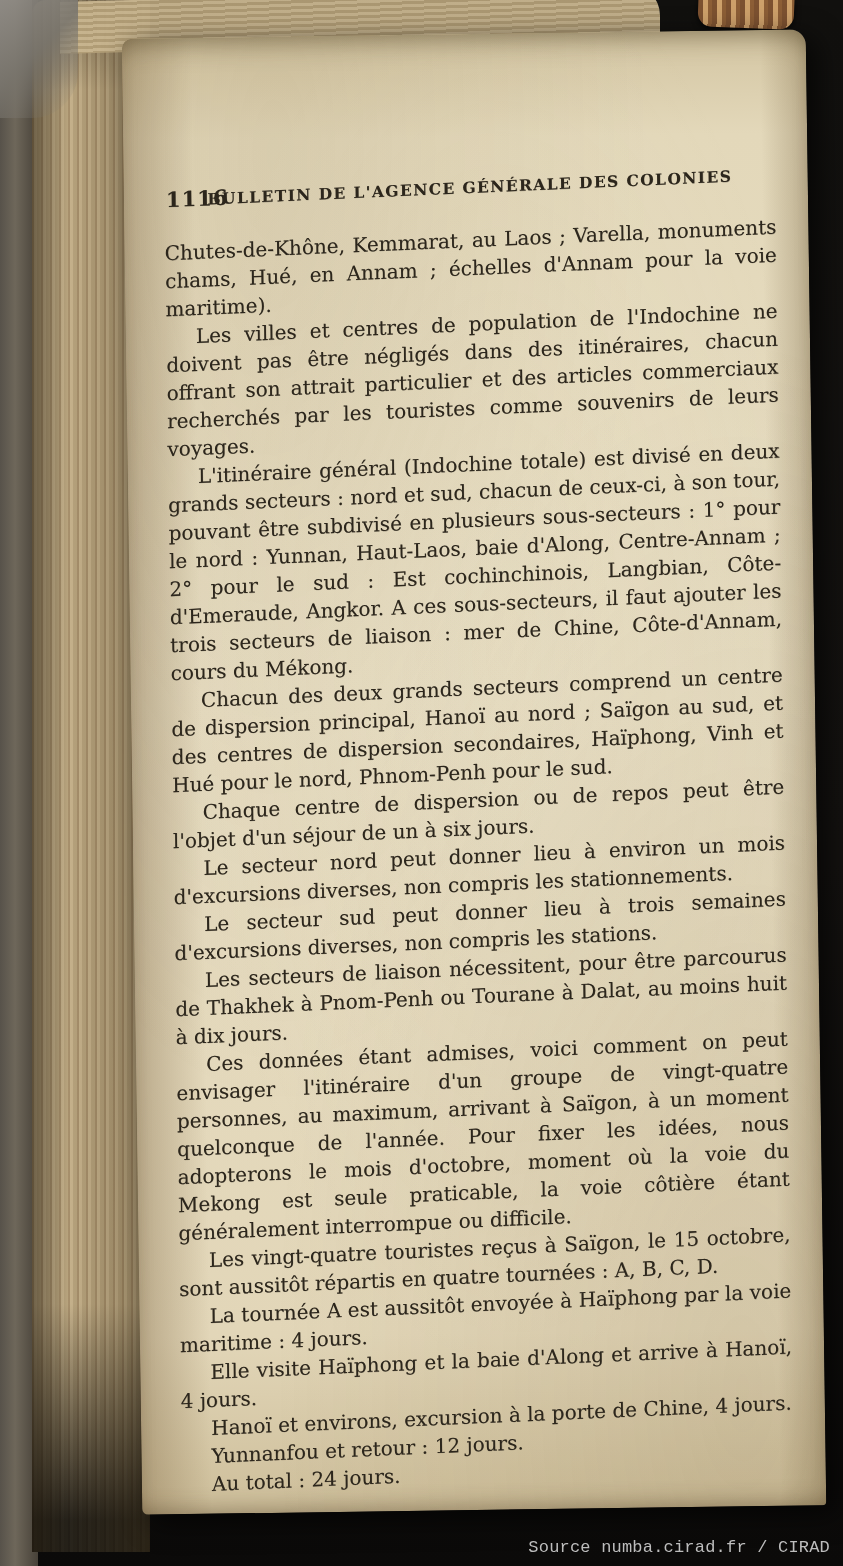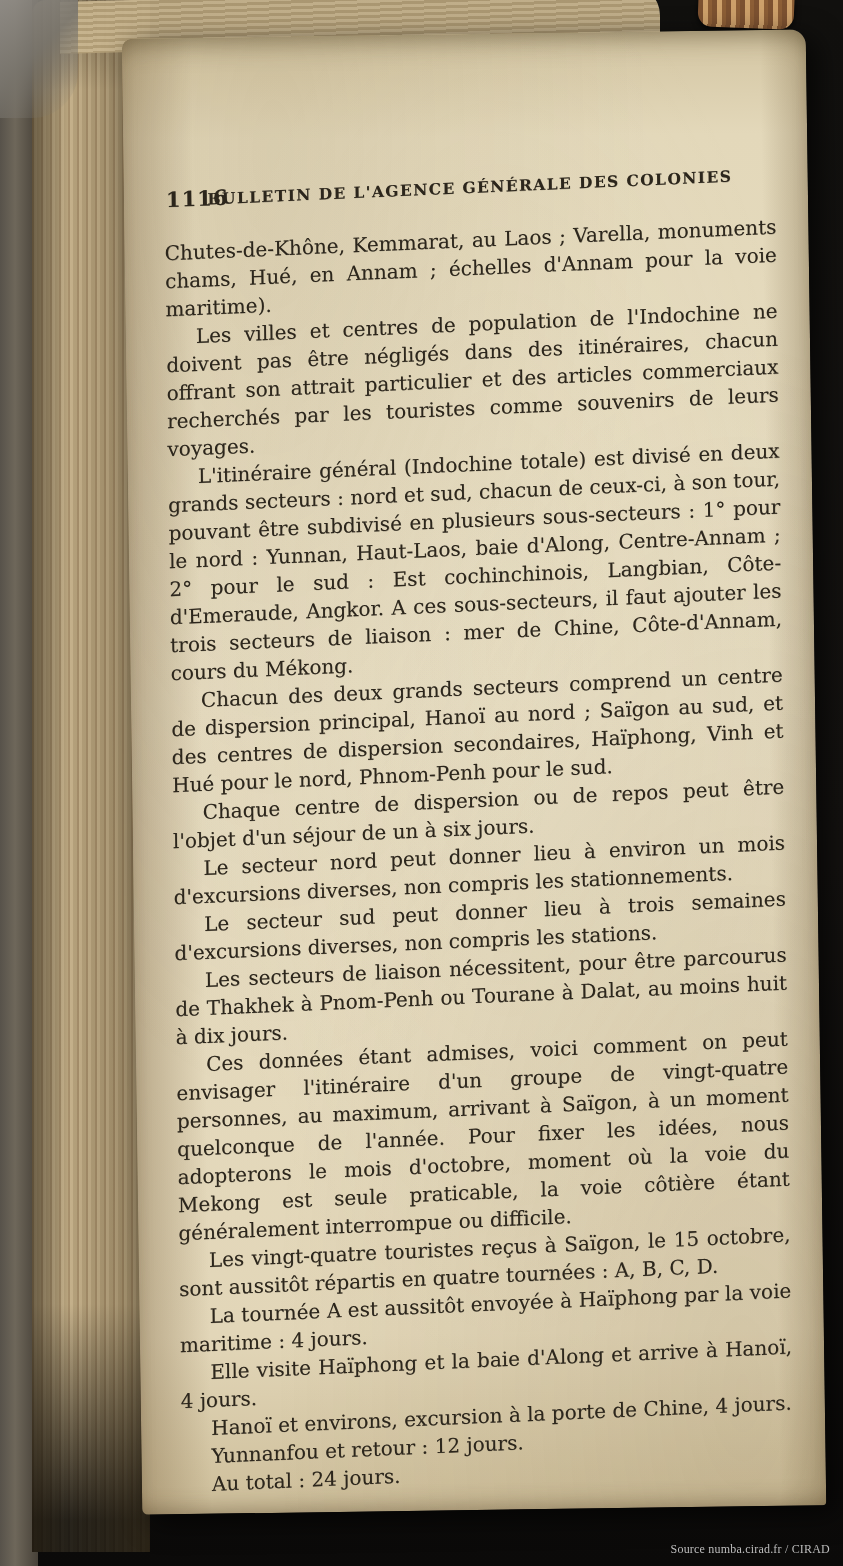--- a/index.html
+++ b/index.html
@@ -137,22 +137,22 @@
   }
   .body-text p.noindent {
     text-indent: 0;
   }
 
   
   .source {
     position: absolute;
     right: 13px; bottom: 9px;
     color: #bdbdbd;
-    font-family: Liberation Serif, serif;
-    font-size: 12px;
+    font-family: Liberation Mono, monospace;
+    font-size: 17px;
     letter-spacing: .2px;
     text-align: right;
   }
 </style>
 </head>
 <body>
 
 <div class="scene">
 
   <div class="cover-left"></div>

